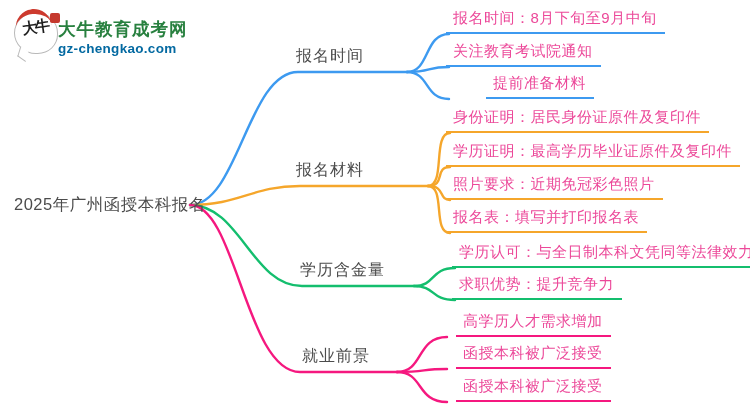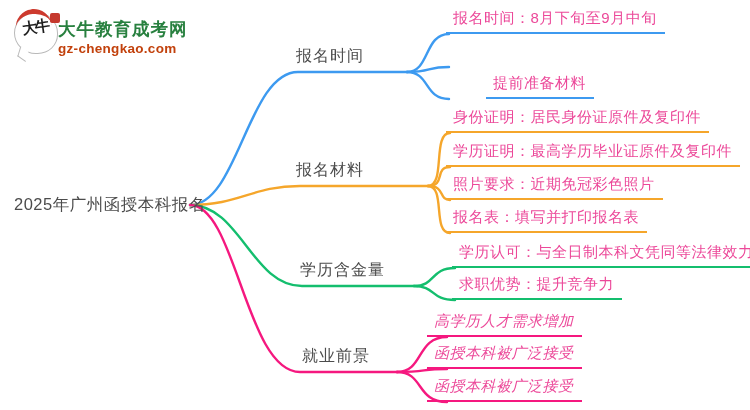--- a/index.html
+++ b/index.html
@@ -18,21 +18,21 @@
   }
   .blabel{
     position:absolute;font-size:16px;color:#4c4c4c;white-space:nowrap;
     padding:0 8px 5px 8px;letter-spacing:1px;
   }
   .leaf{
     position:absolute;left:446px;font-size:15px;color:#ec4899;white-space:nowrap;
     padding:0 8px 4px 7px;border-bottom:2.5px solid #999;letter-spacing:0.5px;
   }
   .leaf.green{left:452px;}
-  .leaf.pink{left:427px;font-style:italic;}
+  .leaf.pink{left:456px;}
 
   
   .brand{position:absolute;left:12px;top:8px;width:230px;height:54px;}
   .bubble{
     position:absolute;left:2px;top:4px;width:42px;height:40px;background:#fff;
     border:1.5px solid #b9b9b9;border-radius:50% 50% 46% 50%;
   }
   .bubble-chars{
     position:absolute;left:7px;top:7px;font-size:15px;font-weight:bold;color:#1d1d1d;
     transform:rotate(-8deg);line-height:13px;width:28px;letter-spacing:-2px;
@@ -89,31 +89,32 @@
   </svg>
 
   <div class="brand">
     <div class="bubble">
       <div class="bubble-arc"></div>
       <div class="bubble-seal" style="background: rgb(197, 57, 46);"></div>
       <div class="bubble-chars">大牛</div>
       <div class="bubble-tail"></div>
     </div>
     <div class="brand-title" style="color: rgb(40, 128, 63);">大牛教育成考网</div>
-    <div class="brand-domain" style="color: #c2410c;">gz-chengkao.com</div>
+    <div class="brand-domain" style="color: #0369a1;">gz-chengkao.com</div>
   </div>
 
   <div class="root">2025年广州函授本科报名</div>
 
   <div class="blabel" style="left:288px;top:46px">报名时间</div>
   <div class="blabel" style="left:292px;top:260px">学历含金量</div>
   <div class="blabel" style="left:288px;top:160px">报名材料</div>
   <div class="blabel" style="left:294px;top:346px">就业前景</div>
 
   <div class="leaf" style="top: 9px; border-bottom-color: rgb(61, 154, 240);">报名时间：8月下旬至9月中旬</div>
+  <div class="leaf" style="top: 42px; border-bottom-color: rgb(61, 154, 240);">关注教育考试院通知</div>
   <div class="leaf" style="top: 74px; border-bottom-color: rgb(61, 154, 240); margin-left: 40px;">提前准备材料</div>
 
   <div class="leaf" style="top: 108px; border-bottom-color: rgb(245, 166, 43);">身份证明：居民身份证原件及复印件</div>
   <div class="leaf" style="top: 142px; border-bottom-color: rgb(245, 166, 43);">学历证明：最高学历毕业证原件及复印件</div>
   <div class="leaf" style="top: 175px; border-bottom-color: rgb(245, 166, 43);">照片要求：近期免冠彩色照片</div>
   <div class="leaf" style="top: 208px; border-bottom-color: rgb(245, 166, 43);">报名表：填写并打印报名表</div>
 
   <div class="leaf green" style="top: 243px; border-bottom-color: rgb(20, 190, 110);">学历认可：与全日制本科文凭同等法律效力</div>
   <div class="leaf green" style="top: 275px; border-bottom-color: rgb(20, 190, 110);">求职优势：提升竞争力</div>
 

